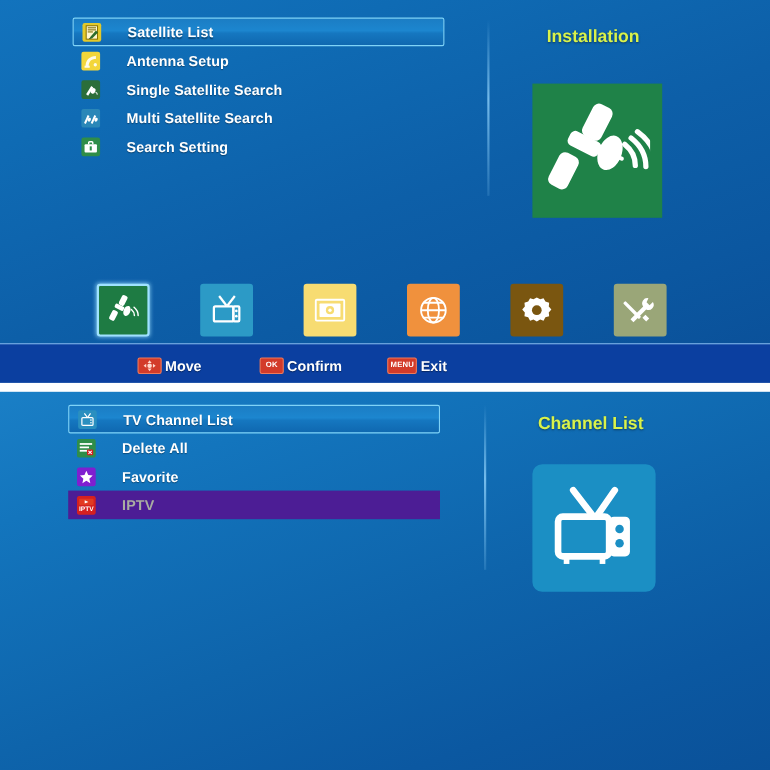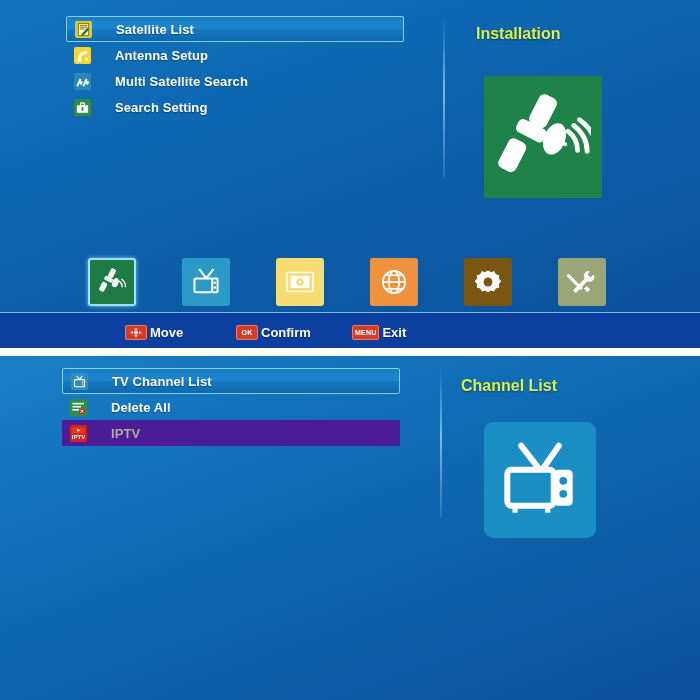--- a/index.html
+++ b/index.html
@@ -125,20 +125,30 @@
         <svg width="15" height="15" viewBox="0 0 16 16">
             <path d="M3 13 C3 7 7 3 13 3 L13 6 C8.5 6 6 8.5 6 13 Z" fill="#fffbe8"></path>
             <rect x="2" y="12.5" width="5" height="2" fill="#fffbe8"></rect>
             <circle cx="12.4" cy="11.6" r="1.6" fill="#fffbe8"></circle>
           </svg>
       </div>
       <div class="mi-label">Antenna Setup</div>
     </div>
 
 
+    <div class="menu-row" style="width:338px;">
+      <div class="mi-icon" style="background:#2b6e3a;">
+        <svg width="15" height="15" viewBox="0 0 16 16">
+            <path d="M3.5 12.5 L8.5 4.5 L10.5 6 L5.5 14 Z" fill="#ffffff"></path>
+            <ellipse cx="10.3" cy="9.2" rx="2.2" ry="2.8" fill="#ffffff" transform="rotate(25 10.3 9.2)"></ellipse>
+            <path d="M12.6 10.4 q1.6 .6 1.8 2.4" stroke="#ffffff" stroke-width="1" fill="none"></path>
+          </svg>
+      </div>
+      <div class="mi-label">Single Satellite Search</div>
+    </div>
 
     <div class="menu-row" style="width:338px;">
       <div class="mi-icon" style="background:#2a87b8;">
         <svg width="15" height="15" viewBox="0 0 16 16">
             <path d="M1.5 12.5 L5 4.8 L6.8 5.8 L3.2 13.6 Z" fill="#ffffff"></path>
             <path d="M8 12.5 L11.5 4.8 L13.3 5.8 L9.7 13.6 Z" fill="#ffffff"></path>
             <ellipse cx="6.6" cy="9.4" rx="1.5" ry="2" fill="#ffffff" transform="rotate(25 6.6 9.4)"></ellipse>
             <ellipse cx="13.2" cy="9.4" rx="1.5" ry="2" fill="#ffffff" transform="rotate(25 13.2 9.4)"></ellipse>
           </svg>
       </div>
@@ -150,21 +160,21 @@
         <svg width="15" height="15" viewBox="0 0 16 16">
             <rect x="2" y="5.5" width="12" height="8" rx="1" fill="#ffffff"></rect>
             <path d="M6 5.5 V4 a1 1 0 0 1 1-1 h2 a1 1 0 0 1 1 1 V5.5" stroke="#ffffff" stroke-width="1.4" fill="none"></path>
             <rect x="7" y="7.5" width="2" height="4" fill="#2f8d49"></rect>
           </svg>
       </div>
       <div class="mi-label">Search Setting</div>
     </div>
   </div>
 
-  <div class="sect-title" style="left:476px;top:25px;">Installation</div>
+  <div class="sect-title" style="left:497px;top:25px;">Installation</div>
 
   <div class="preview sat" style="left:484px;top:76px;width:118px;height:122px;">
     <svg width="96" height="96" viewBox="0 0 100 100">
       <g fill="#ffffff">
         <rect x="40" y="6" width="20" height="34" rx="6" transform="rotate(27 50 23)"></rect>
         <rect x="8" y="52" width="20" height="34" rx="6" transform="rotate(27 18 69)"></rect>
         <rect x="22" y="36" width="32" height="15" rx="5" transform="rotate(27 38 43)"></rect>
         <ellipse cx="62" cy="52" rx="11" ry="17" transform="rotate(22 62 52)"></ellipse>
         <rect x="60" y="50" width="17" height="4" rx="2" transform="rotate(22 60 50)"></rect>
         <path d="M76 44 q10 8 10 20" stroke="#ffffff" stroke-width="5" fill="none" stroke-linecap="round"></path>
@@ -299,34 +309,42 @@
               <rect x="1.6" y="6.3" width="9" height="1.7"></rect>
               <rect x="1.6" y="9.6" width="11" height="1.7"></rect>
             </g>
             <rect x="8.6" y="9.2" width="6" height="5.6" rx="1" fill="#d32020"></rect>
             <path d="M10 10.6 L13.2 13.4 M13.2 10.6 L10 13.4" stroke="#ffffff" stroke-width="1"></path>
           </svg>
       </div>
       <div class="mi-label">Delete All</div>
     </div>
 
+    <div class="menu-row" style="width:338px;">
+      <div class="mi-icon" style="background:#7f1fd0;">
+        <svg width="15" height="15" viewBox="0 0 16 16">
+            <path fill="#ffffff" d="M8 2.2 L9.85 6.3 L14.2 6.8 L10.9 9.8 L11.85 14.1 L8 11.9 L4.15 14.1 L5.1 9.8 L1.8 6.8 L6.15 6.3 Z"></path>
+          </svg>
+      </div>
+      <div class="mi-label">Favorite</div>
+    </div>
 
     <div class="menu-row disabled" style="width:338px;">
       <div class="mi-icon" style="background:#d52020;">
         <svg width="15" height="15" viewBox="0 0 16 16">
             <rect x="1" y="1.6" width="14" height="6" rx="1" fill="#e23a22"></rect>
             <path d="M6.4 3 L10 4.6 L6.4 6.2 Z" fill="#ffffff"></path>
             <text x="8" y="13.4" font-family="Liberation Sans, sans-serif" font-size="6.4" font-weight="bold" fill="#ffffff" text-anchor="middle">IPTV</text>
           </svg>
       </div>
       <div class="mi-label">IPTV</div>
     </div>
   </div>
 
-  <div class="sect-title" style="left:461px;top:21px;">Channel List</div>
+  <div class="sect-title" style="left:489px;top:21px;">Channel List</div>
 
   <div class="preview tv" style="left:484px;top:66px;width:112px;height:116px;">
     <svg width="86" height="86" viewBox="0 0 100 100">
       <g stroke="#ffffff" stroke-width="7" fill="none" stroke-linecap="round">
         <path d="M28 10 L48 36"></path>
         <path d="M72 10 L54 36"></path>
       </g>
       <rect x="12" y="38" width="54" height="42" rx="5" fill="none" stroke="#ffffff" stroke-width="7"></rect>
       <rect x="66" y="38" width="22" height="42" rx="5" fill="#ffffff"></rect>
       <circle cx="77" cy="51" r="4.5" fill="#1b8fc4"></circle>

